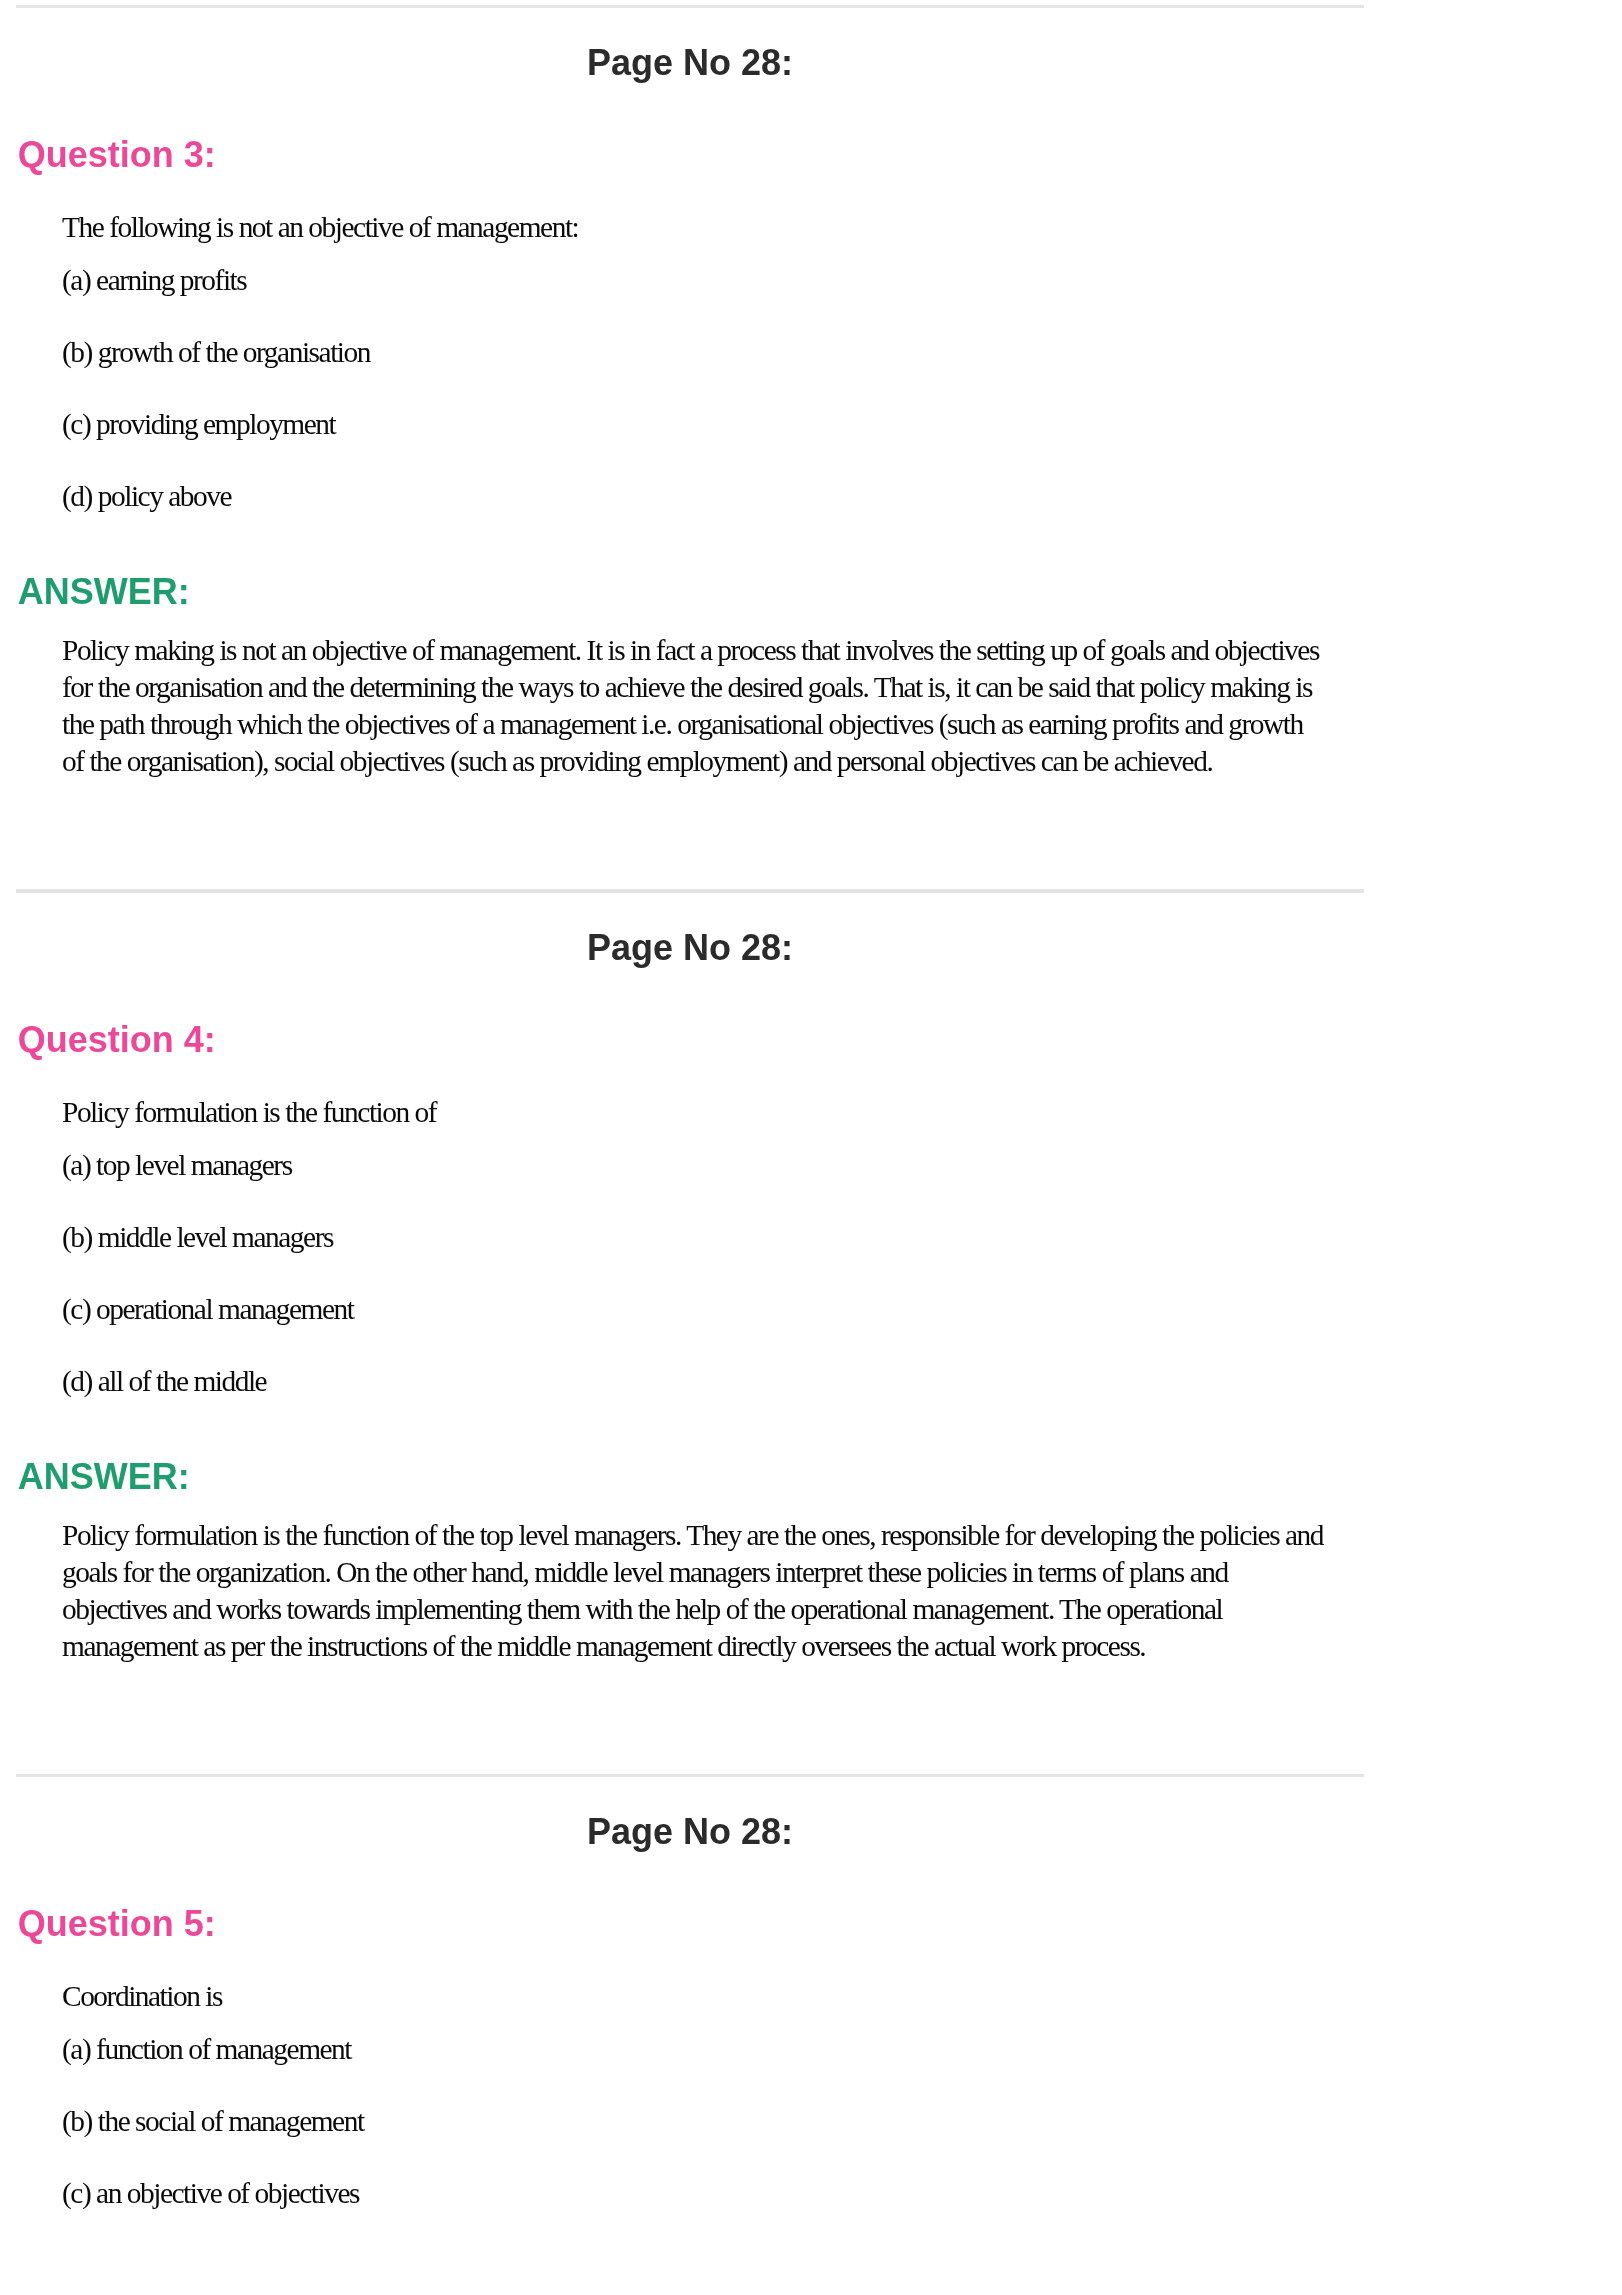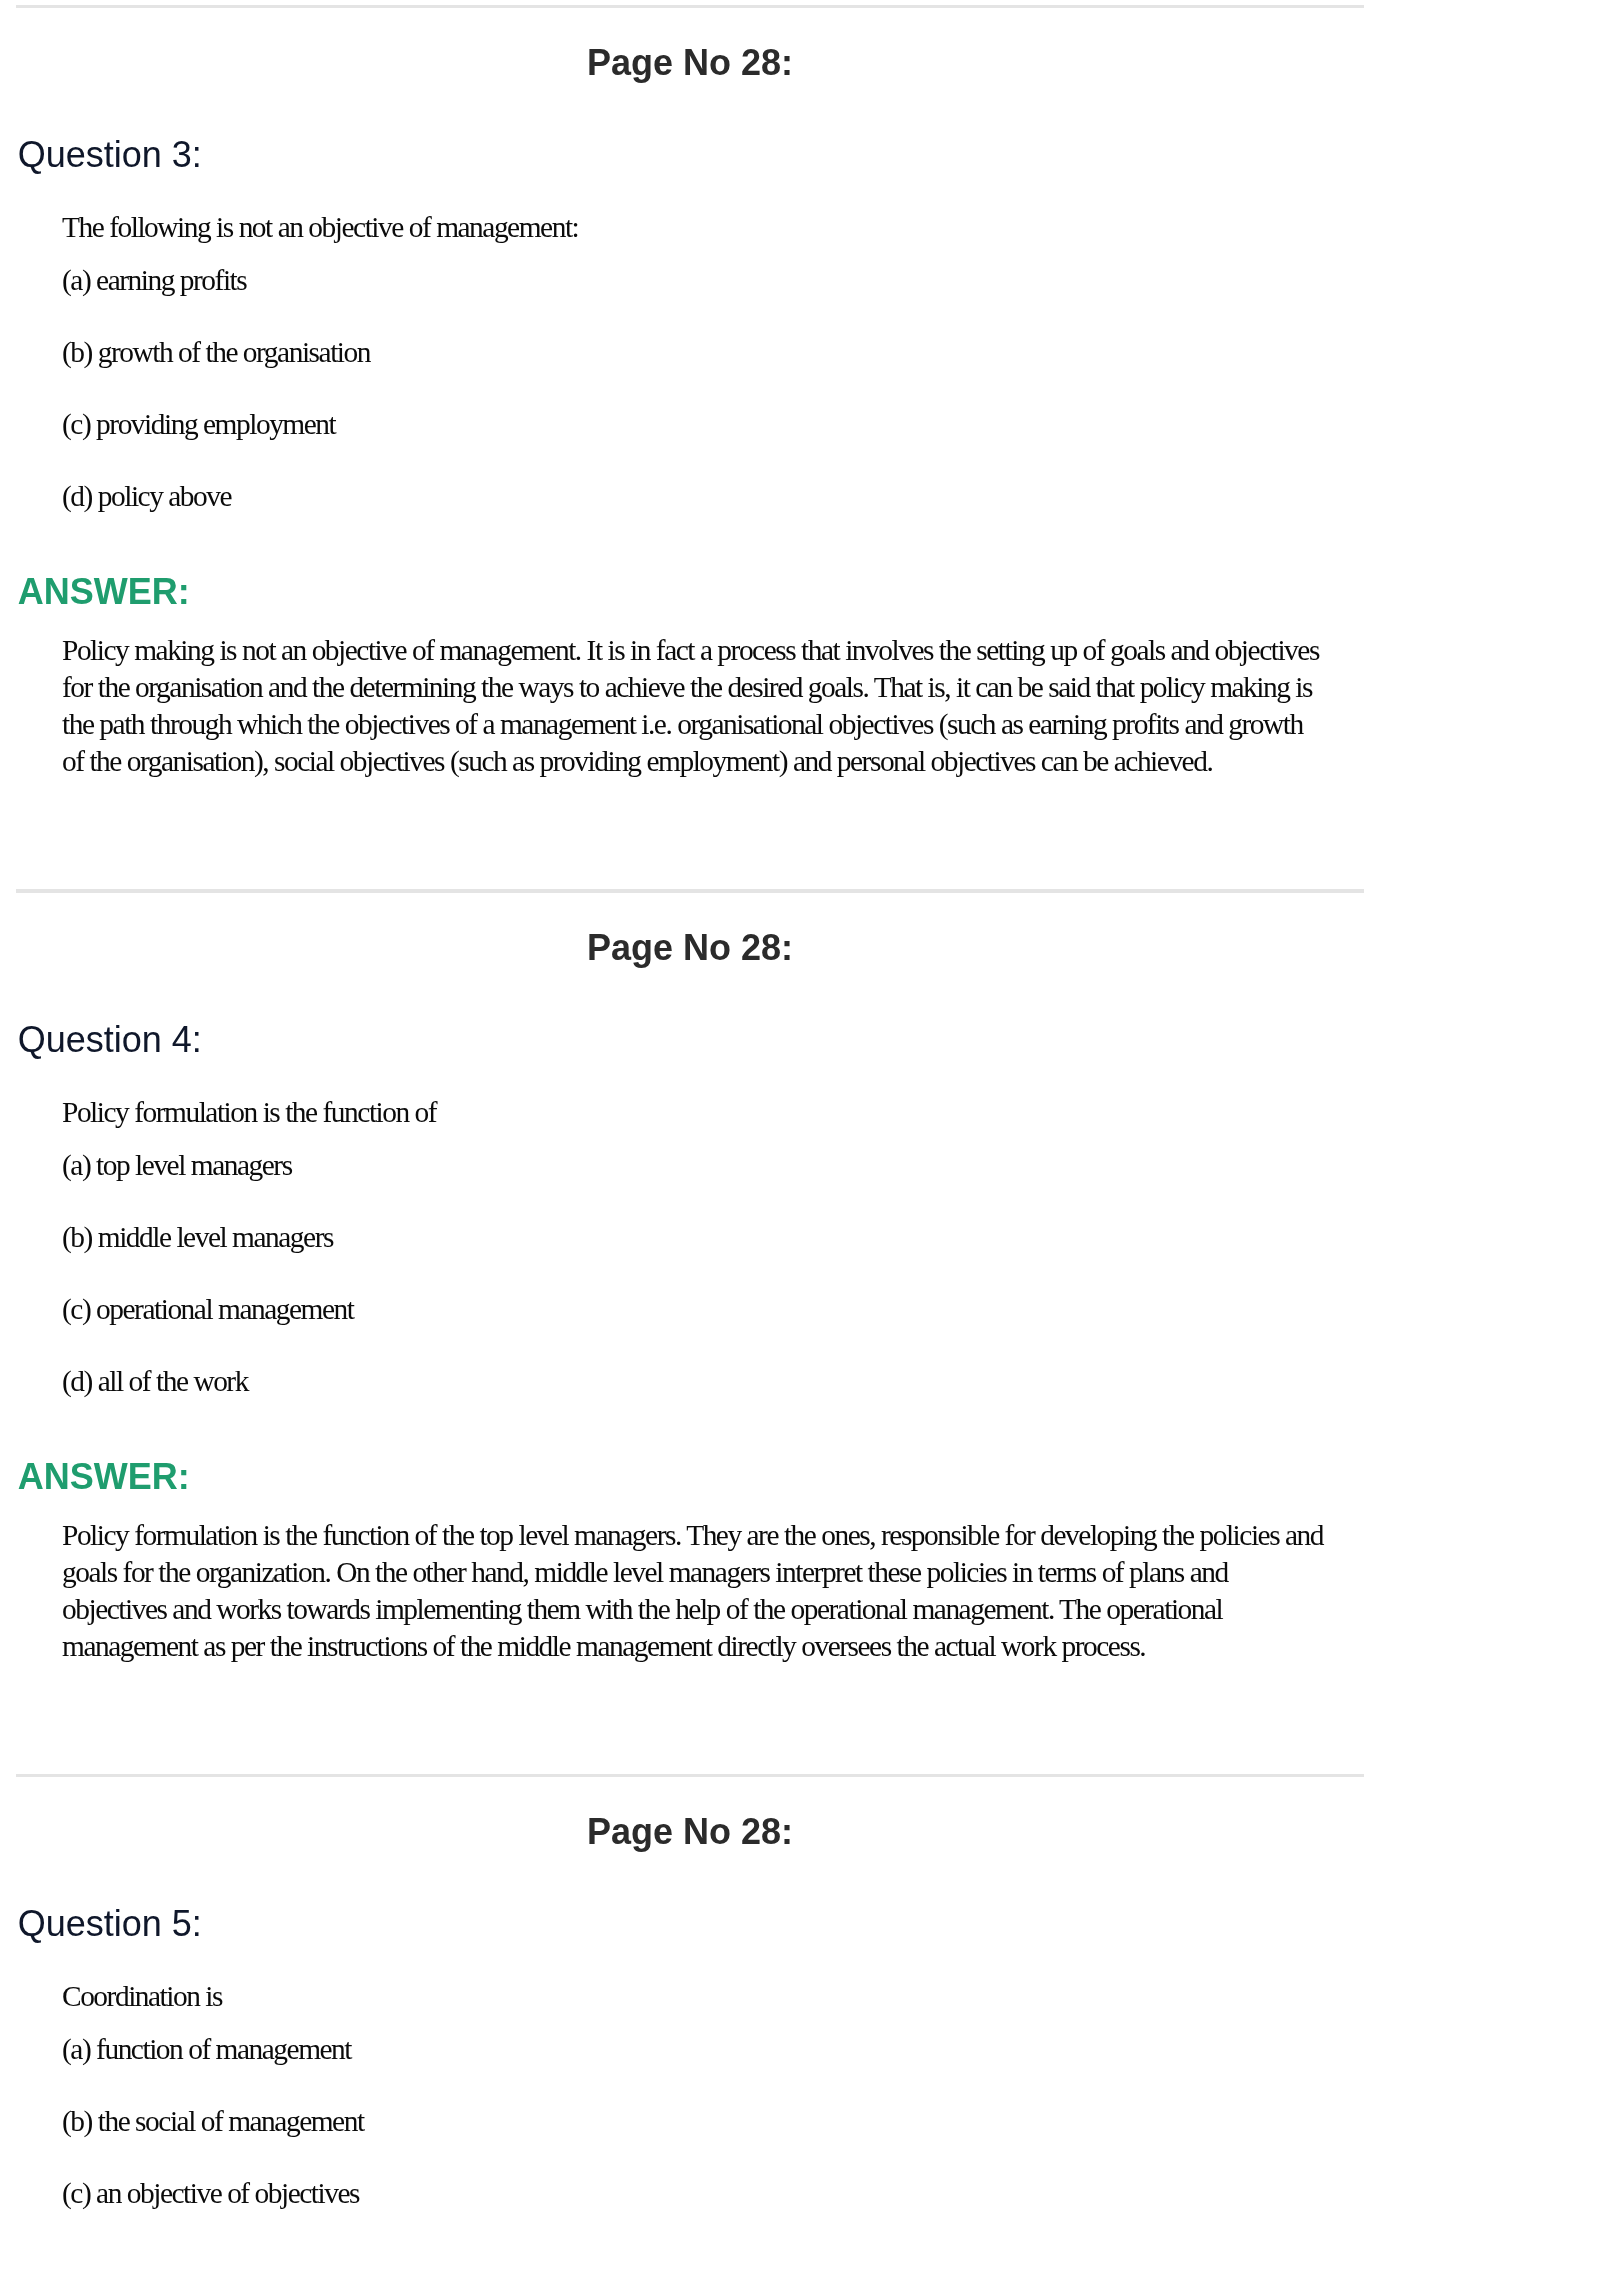--- a/index.html
+++ b/index.html
@@ -30,24 +30,24 @@
     text-align: center;
     font-family: "Liberation Sans", sans-serif;
     font-weight: bold;
     font-size: 36px;
     line-height: 42px;
     color: #2b2b2b;
   }
   .question-heading {
     margin: 50px 0 0 17.7px;
     font-family: "Liberation Sans", sans-serif;
-    font-weight: normal;
+    font-weight: bold;
     font-size: 36px;
     line-height: 42px;
-    color: #0f172a;
+    color: #ec4899;
   }
   .question-text {
     margin: 33px 56px 0 62px;
     font-family: "Liberation Serif", serif;
     font-size: 29.4px;
     line-height: 37px;
     letter-spacing: -0.05em;
     color: #0b0b0b;
   }
   .option {
@@ -97,21 +97,21 @@
   </div>
 
   <div class="qa-section">
     <div class="divider"></div>
     <div class="page-heading">Page No 28:</div>
     <div class="question-heading">Question 4:</div>
     <div class="question-text">Policy formulation is the function of</div>
     <div class="option first">(a) top level managers</div>
     <div class="option">(b) middle level managers</div>
     <div class="option">(c) operational management</div>
-    <div class="option">(d) all of the work</div>
+    <div class="option">(d) all of the middle</div>
     <div class="answer-heading">ANSWER:</div>
     <div class="answer-text">Policy formulation is the function of the top level managers. They are the ones, responsible for developing the policies and goals for the organization. On the other hand, middle level managers interpret these policies in terms of plans and objectives and works towards implementing them with the help of the operational management. The operational management as per the instructions of the middle management directly oversees the actual work process.</div>
   </div>
 
   <div class="qa-section">
     <div class="divider"></div>
     <div class="page-heading">Page No 28:</div>
     <div class="question-heading">Question 5:</div>
     <div class="question-text">Coordination is</div>
     <div class="option first">(a) function of management</div>

